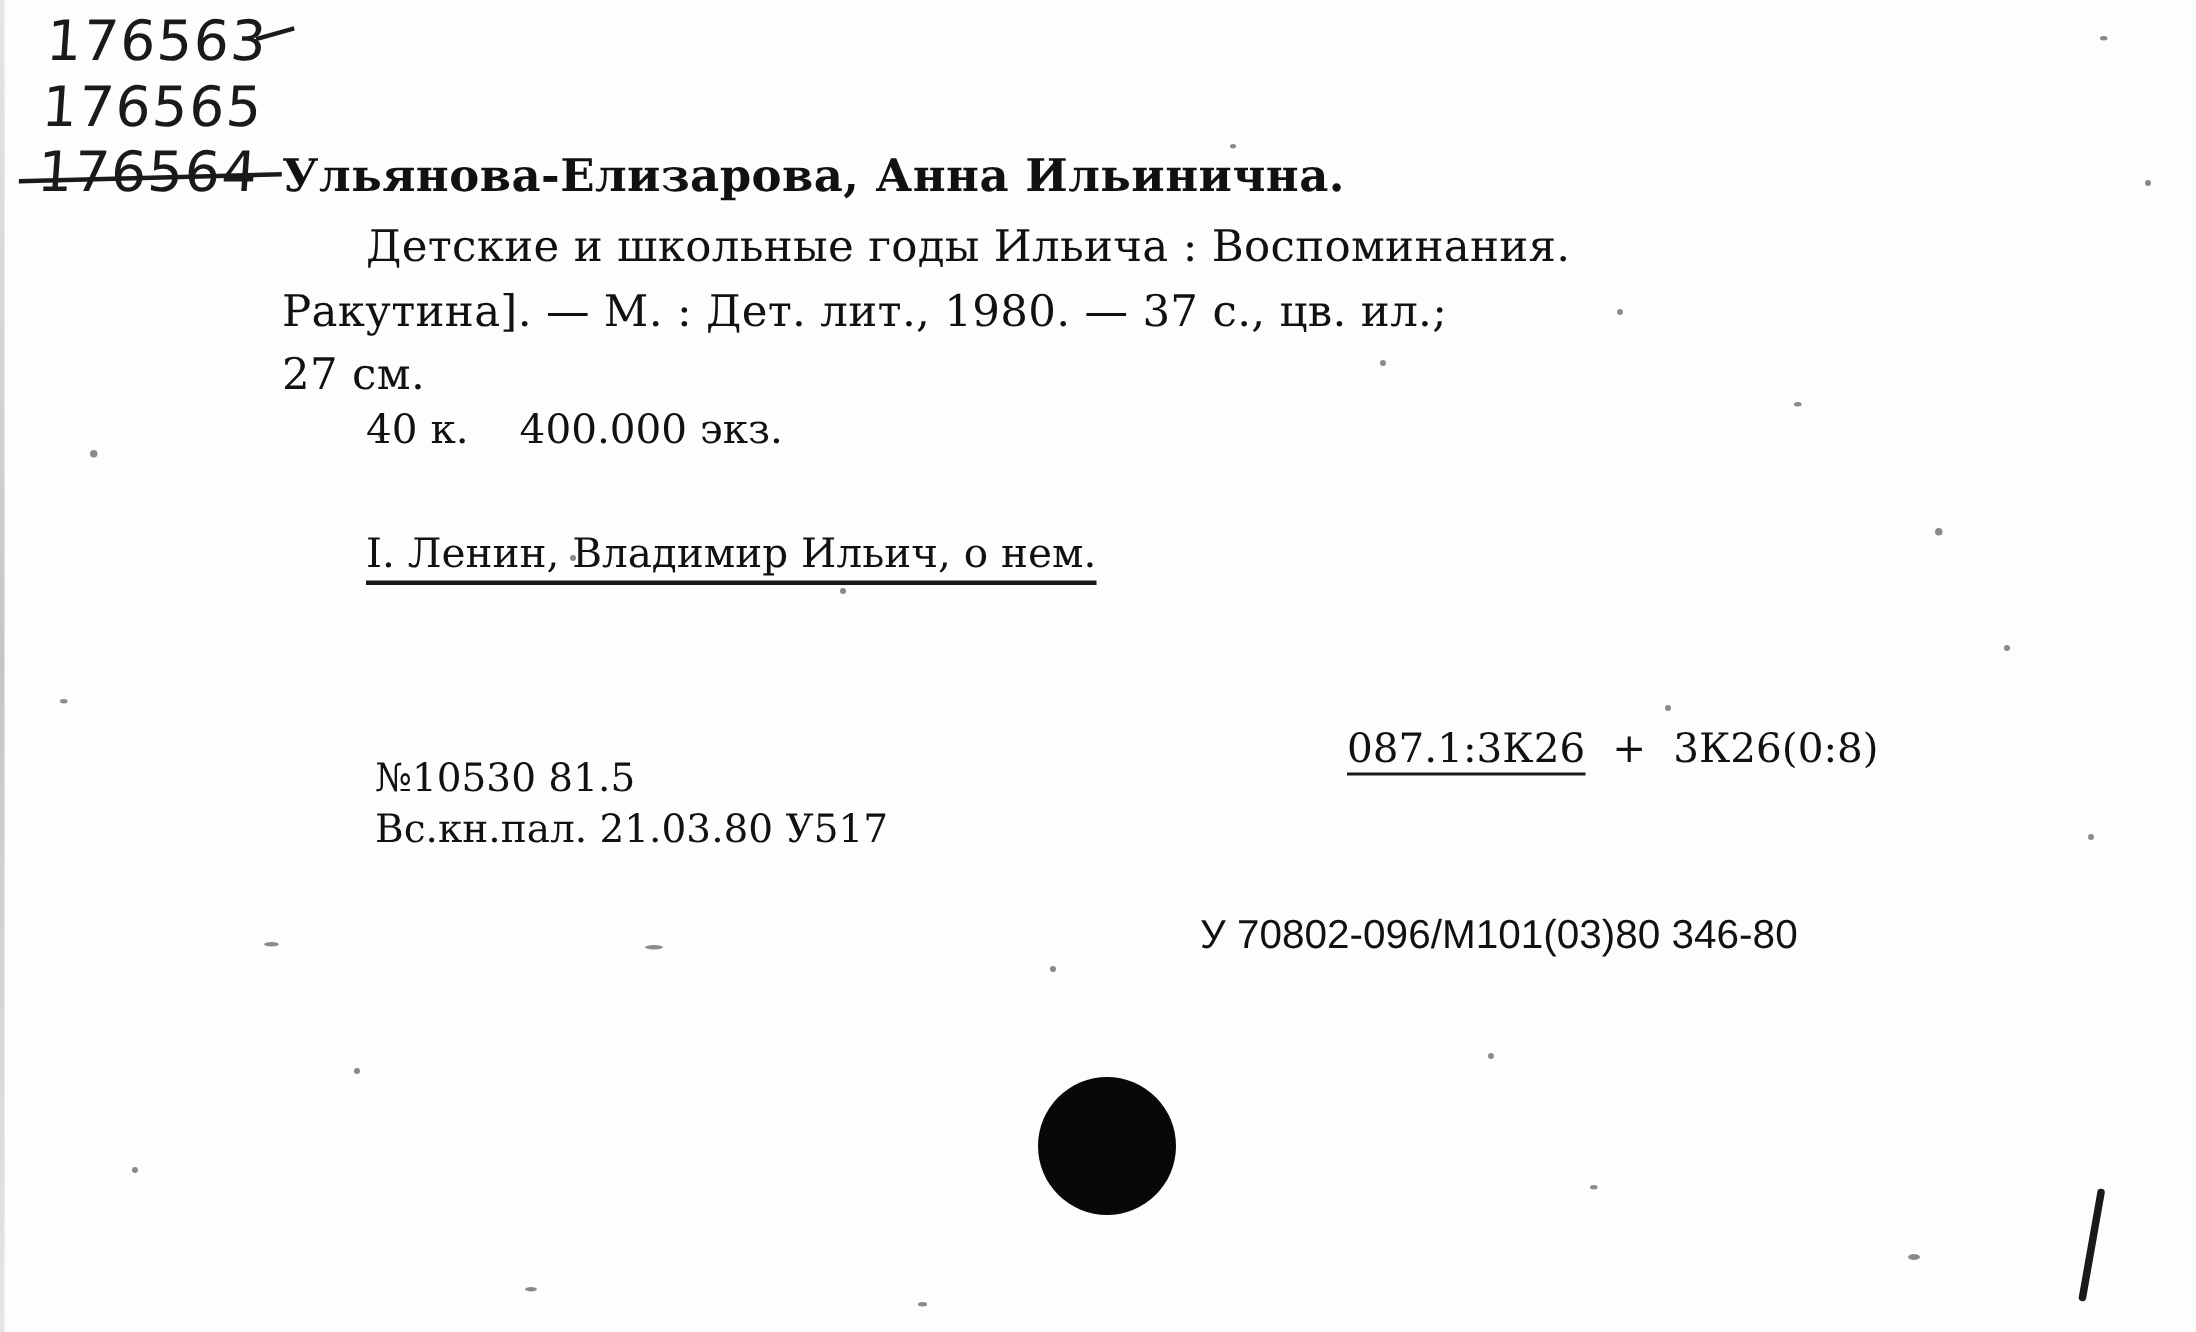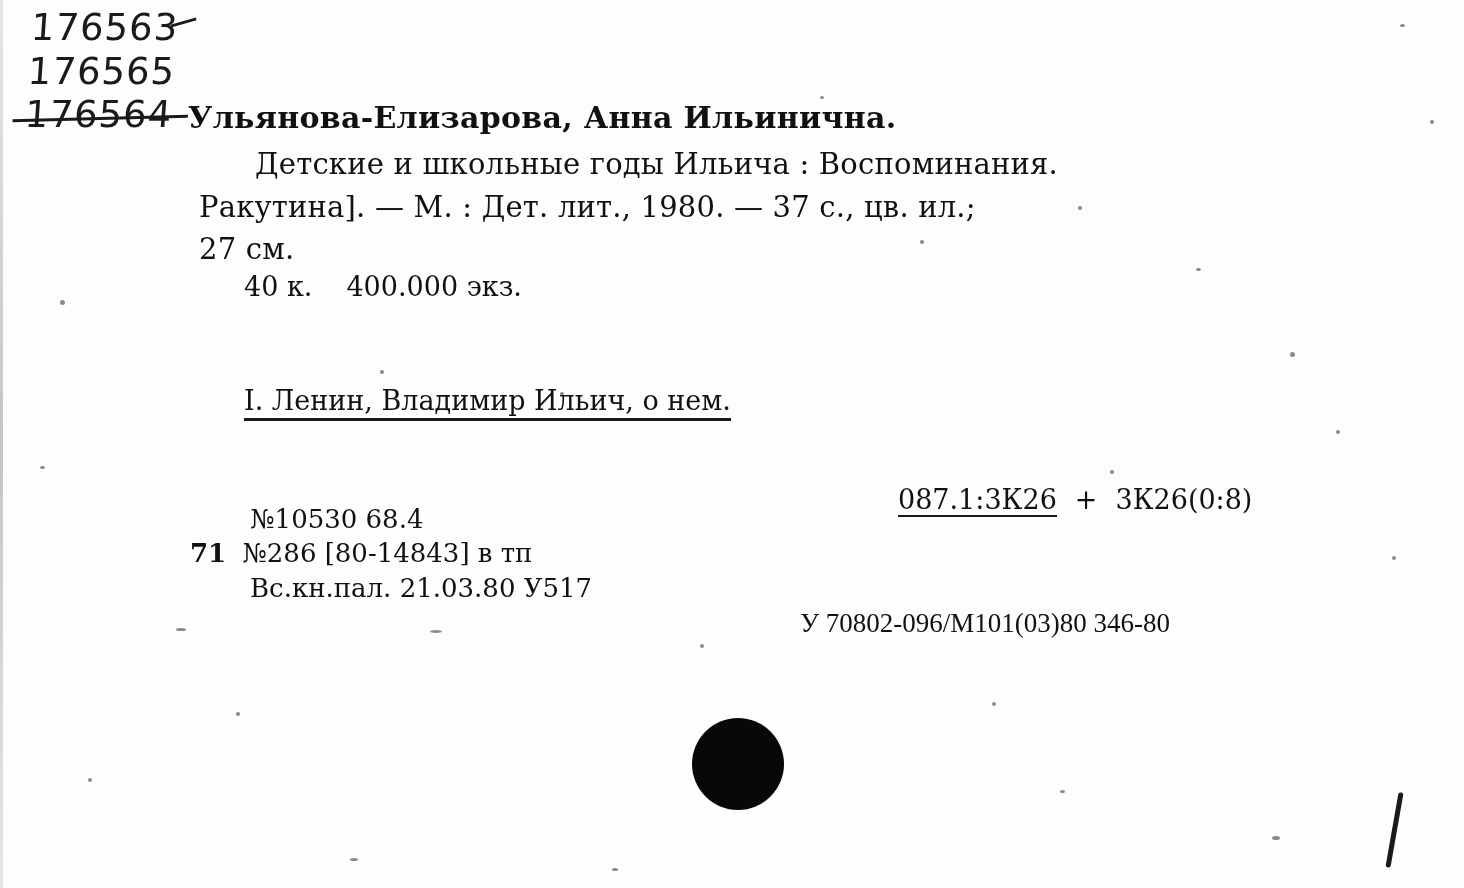--- a/index.html
+++ b/index.html
@@ -80,37 +80,36 @@
     font-size: 30px;
     letter-spacing: 0.3px;
     margin: 0 0 8px 0;
     white-space: nowrap;
   }
   .title-block {
     font-family: "DejaVu Serif", serif;
     font-size: 29px;
     line-height: 1.47;
     letter-spacing: 0.2px;
-    margin-left: 11px;
   }
   .title-block .ln { white-space: nowrap; }
   .indent { display: inline-block; width: 56px; }
 
   .price-line {
     font-family: "DejaVu Serif", serif;
     font-size: 27px;
     padding-left: 56px;
     white-space: nowrap;
   }
   .price-gap { display: inline-block; width: 34px; }
 
   .subject-line {
     font-family: "DejaVu Serif", serif;
     font-size: 27px;
-    margin-top: 83px;
+    margin-top: 52px;
     padding-left: 56px;
     white-space: nowrap;
     position: relative;
     width: max-content;
     text-align: center;
   }
   .subject-line::after {
     content: "";
     position: absolute;
     left: 56px;
@@ -146,21 +145,21 @@
   .reg .r1 { padding-left: 60px; }
   .reg .r2 { }
   .reg .r2 b { font-weight: bold; padding-right: 16px; }
   .reg .r3 { padding-left: 60px; }
 
   
   .imprint {
     position: absolute;
     left: 800px;
     top: 608px;
-    font-family: Liberation Serif, serif;
+    font-family: Liberation Sans, sans-serif;
     font-size: 27px;
     white-space: nowrap;
   }
 
   
   .punch {
     position: absolute;
     left: 692px;
     top: 718px;
     width: 92px;
@@ -241,22 +240,21 @@
     </div>
 
     <div class="subject-line">I. Ленин, Владимир Ильич, о нем.</div>
   </div>
 
   <div class="udc">
     <span class="u-underline">087.1:3К26</span><span class="plus">+</span><span>3К26(0:8)</span>
   </div>
 
   <div class="reg">
-    <div class="r1">№10530  68.4</div>
-    <div class="r2"><b>71</b><span>№286  [80-14843]  в тп</span></div>
+    <div class="r1">№10530  81.5</div>
     <div class="r3">Вс.кн.пал.  21.03.80  У517</div>
   </div>
 
   <div class="imprint">У  70802-096/М101(03)80  346-80</div>
 
   <div class="punch"></div>
   <div class="stroke"></div>
 </div>
 
 </body></html>

